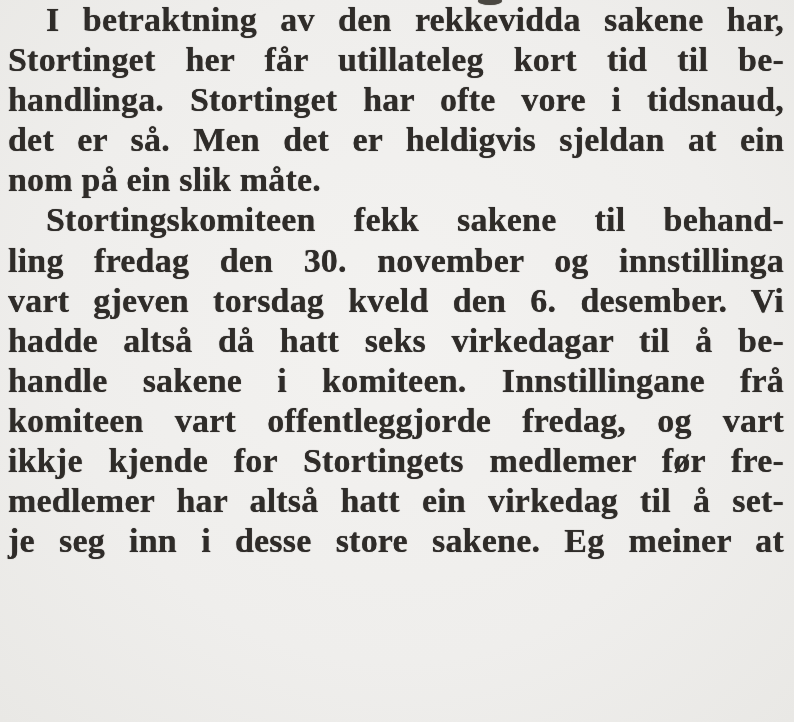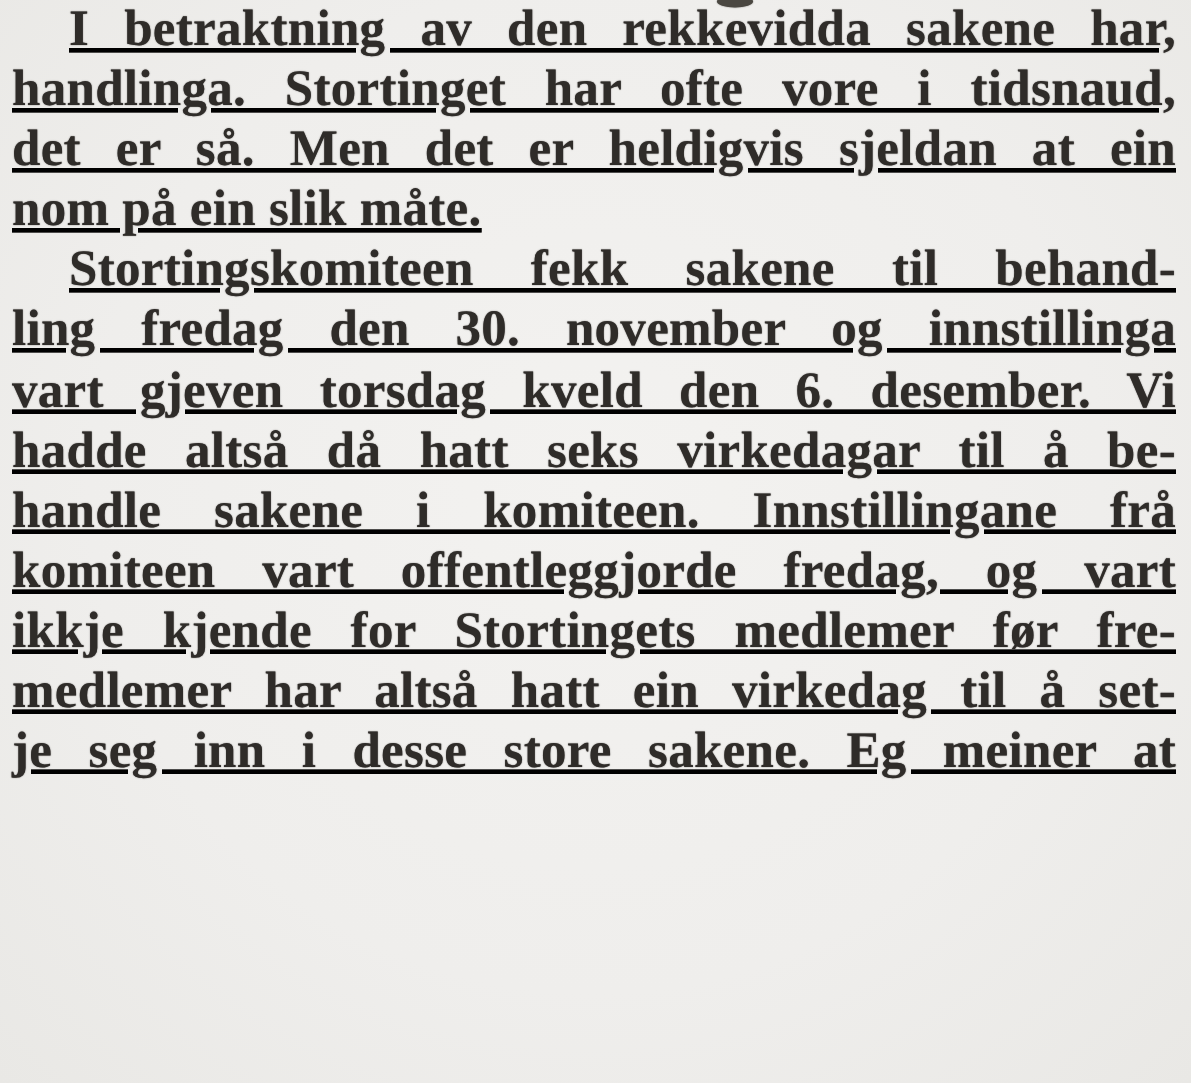--- a/index.html
+++ b/index.html
@@ -12,21 +12,20 @@
     overflow: hidden;
     background: radial-gradient(ellipse at 50% 45%, #f3f2f0 0%, #efeeec 60%, #e9e8e5 100%);
     font-family: "Liberation Serif", serif;
   }
   .page {
     position: relative;
     width: 794px;
     height: 722px;
     box-sizing: border-box;
     padding: 0 10px 0 8px;
-    text-decoration: underline;
   }
   .textblock {
     width: 776px;
   }
   .line {
     height: 40.1px;
     line-height: 40.1px;
     font-size: 34px;
     font-weight: 700;
     color: #2f2c29;
@@ -55,20 +54,21 @@
     box-shadow: 0 0 1px rgba(74, 71, 65, 0.8);
   }
 </style>
 </head>
 <body>
 
 <div class="page">
   <div class="artifact"></div>
   <div class="textblock">
     <div class="line indent">I betraktning av den rekkevidda sakene har,</div>
+    <div class="line">Stortinget her får utillateleg kort tid til be-</div>
     <div class="line">handlinga. Stortinget har ofte vore i tidsnaud,</div>
     <div class="line">det er så. Men det er heldigvis sjeldan at ein</div>
     <div class="line para-end">nom på ein slik måte.</div>
     <div class="line indent">Stortingskomiteen fekk sakene til behand-</div>
     <div class="line">ling fredag den 30. november og innstillinga</div>
     <div class="line">vart gjeven torsdag kveld den 6. desember. Vi</div>
     <div class="line">hadde altså då hatt seks virkedagar til å be-</div>
     <div class="line">handle sakene i komiteen. Innstillingane frå</div>
     <div class="line">komiteen vart offentleggjorde fredag, og vart</div>
     <div class="line">ikkje kjende for Stortingets medlemer før fre-</div>

